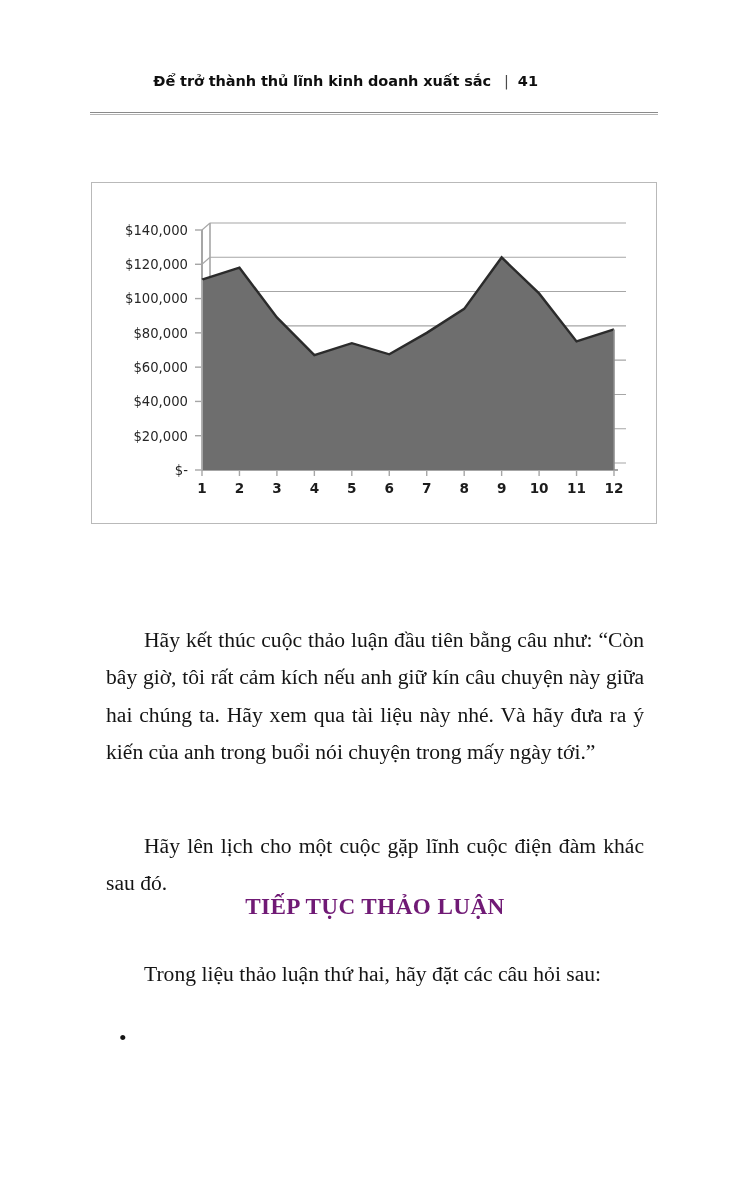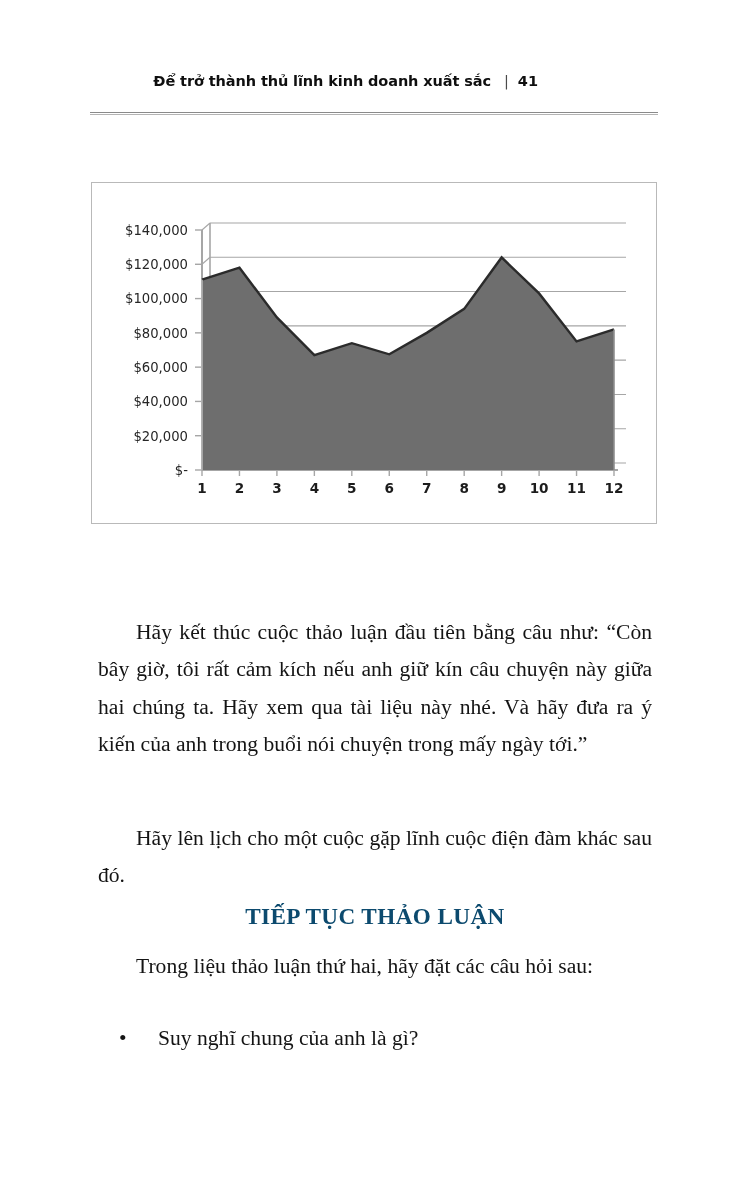--- a/index.html
+++ b/index.html
@@ -87,35 +87,35 @@
     fill: #1c1c1c;
   }
 
   
   .body-block {
     position: absolute;
     left: 90px;
     width: 570px;
   }
   p.para {
-    margin: 8px;
+    margin: 16px;
     font-size: 21.6px;
     line-height: 37.4px;
     text-align: justify;
     text-indent: 38px;
     color: #141414;
     hyphens: none;
   }
   .subhead {
-    margin: 10px;
+    margin: 0;
     text-align: center;
     font-size: 23.2px;
     font-weight: 700;
     letter-spacing: 0.4px;
-    color: #0c4a6e;
+    color: #701a75;
   }
   ul.bullets {
     margin: 0;
     padding: 0;
     list-style: none;
   }
   ul.bullets li {
     position: relative;
     padding-left: 68px;
     font-size: 21.6px;
@@ -235,15 +235,15 @@
 <div id="subhead-1">
   <h2 class="subhead">TIẾP TỤC THẢO LUẬN</h2>
 </div>
 
 <div class="body-block" id="para-3">
   <p class="para">Trong liệu thảo luận thứ hai, hãy đặt các câu hỏi sau:</p>
 </div>
 
 <div id="list-1">
   <ul class="bullets" id="bullet-list">
-      <li><span class="dot">•</span><span>Suy nghĩ chung của anh là gì?</span></li>
+      <li><span class="dot">•</span></li>
     </ul>
 </div>
 
 </body></html>

